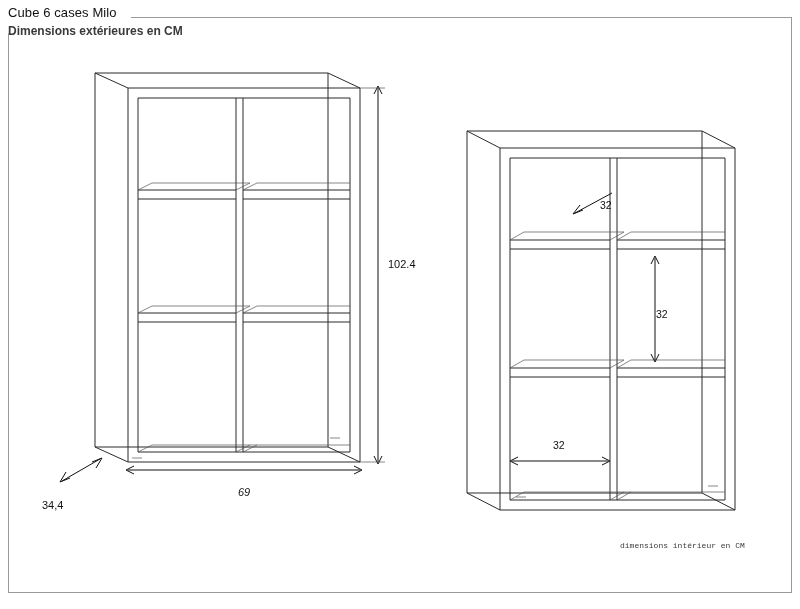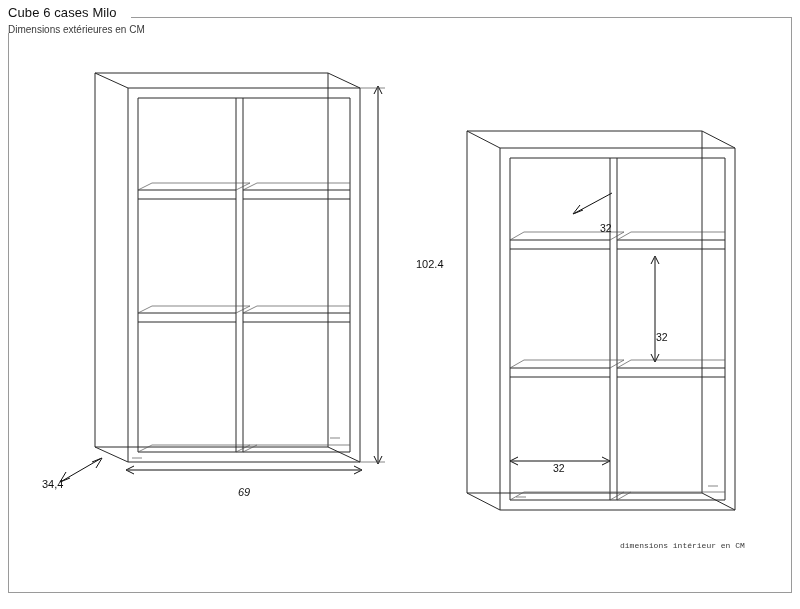--- a/index.html
+++ b/index.html
@@ -24,23 +24,24 @@
     top: 5px;
     font-size: 13px;
     color: #111111;
     letter-spacing: 0.1px;
     white-space: nowrap;
   }
   .subtitle {
     position: absolute;
     left: 8px;
     top: 24px;
-    font-size: 10px;
+    font-size: 12px;
     color: #3a3a3a;
     white-space: nowrap;
+    font-weight: bold;
   }
   .footnote {
     position: absolute;
     left: 620px;
     top: 541px;
     font-size: 8px;
     color: #3a3a3a;
     white-space: nowrap;
     font-family: Liberation Mono, monospace;
   }
@@ -100,21 +101,20 @@
     stroke-width: 1;
   }
   .dimlabel {
     position: absolute;
     font-size: 11px;
     color: #111111;
     white-space: nowrap;
   }
   .dimlabel.small {
     font-size: 10.5px;
-    margin-top: 23px;
   }
 </style>
 </head>
 <body>
 
 <div id="page">
 
   <div class="title">Cube 6 cases Milo</div>
   <div class="subtitle">Dimensions extérieures en CM</div>
 
@@ -224,23 +224,23 @@
       <path class="dim" d="M655 258 L655 360"></path>
       <path class="dim" d="M651 264 L655 256 L659 264"></path>
       <path class="dim" d="M651 354 L655 362 L659 354"></path>
 
       <path class="dim" d="M512 461 L608 461"></path>
       <path class="dim" d="M518 457 L510 461 L518 465"></path>
       <path class="dim" d="M602 457 L610 461 L602 465"></path>
     </g>
   </svg>
 
-  <div class="dimlabel" style="left:388px; top:258px;margin-left:28px;">102.4</div>
+  <div class="dimlabel" style="left:388px; top:258px;">102.4</div>
   <div class="dimlabel" style="left:238px; top:486px;font-style:italic;">69</div>
-  <div class="dimlabel" style="left:42px; top:478px;">34,4</div>
+  <div class="dimlabel" style="left:42px; top:499px;">34,4</div>
 
   <div class="dimlabel small" style="left:600px; top:199px;">32</div>
   <div class="dimlabel small" style="left:656px; top:308px;">32</div>
   <div class="dimlabel small" style="left:553px; top:439px;">32</div>
 
   <div class="footnote">dimensions intérieur en CM</div>
 
 </div>
 
 </body></html>

